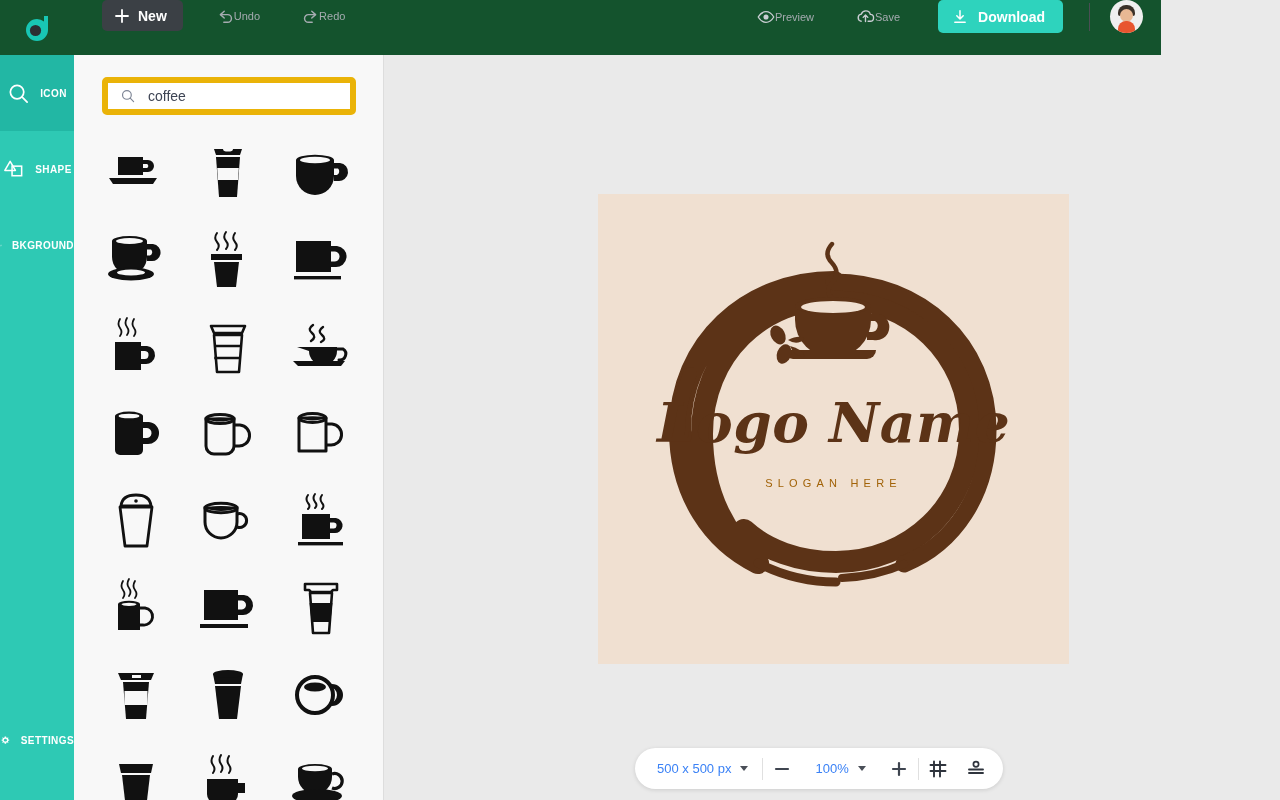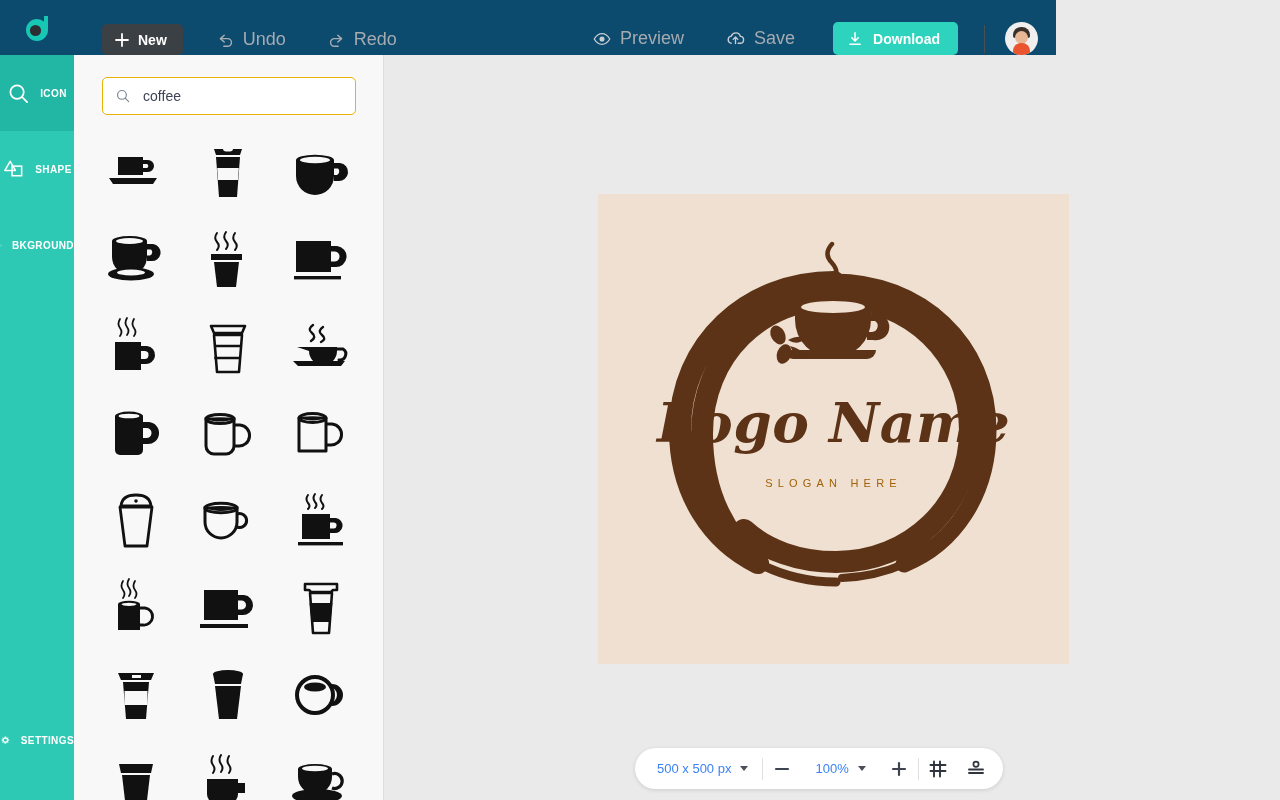--- a/index.html
+++ b/index.html
@@ -5,33 +5,33 @@
   * { box-sizing: border-box; margin: 0; padding: 0; }
   html, body {
     width: 1280px; height: 800px;
     font-family: "Liberation Sans", sans-serif;
     overflow: hidden; background: #eaeaea;
   }
   #app { position: relative; width: 1280px; height: 800px; }
 
   
   .header {
-    position: absolute; top: 0; left: 0; width: 1056px; height: 55px;
-    background: #0c4a6e; display: flex; align-items: flex-end;
+    position: absolute; top: 0; left: 0; width: 1161px; height: 55px;
+    background: #14532d; display: flex; align-items: flex-start;
   }
   .logo-mark { width: 74px; height: 55px; display: flex; align-items: center; justify-content: center; }
   .btn-new {
     display: flex; align-items: center; gap: 9px;
     background: #3b4045; color: #fff; border-radius: 5px;
     height: 31px; padding: 0 16px 0 13px; font-size: 14px; font-weight: bold;
     margin-left: 28px; cursor: pointer;
   }
   .tool-btn {
-    display: flex; align-items: center; gap: 9px;
-    color: #a5abb0; font-size: 18px; height: 31px; padding: 0 8px;
+    display: flex; align-items: center; 
+    color: #a5abb0; font-size: 11px; height: 31px; padding: 0 8px;
     margin-left: 26px; cursor: pointer; background: none; border: none;
     font-family: inherit;
   }
   .hdr-right { margin-left: auto; display: flex; align-items: center; padding-right: 18px; }
   .btn-download {
     display: flex; align-items: center; gap: 10px;
     background: #2ed3bd; color: #fff; border-radius: 5px;
     height: 33px; padding: 0 18px 0 14px; font-size: 14px; font-weight: bold;
     margin-left: 30px; cursor: pointer;
   }
@@ -62,21 +62,21 @@
   .side-settings { position: absolute; bottom: 22px; left: 0; width: 74px; }
 
   
   .panel {
     position: absolute; top: 55px; left: 74px; width: 310px; height: 745px;
     background: #f8f8f8; border-right: 1px solid #dddddd; overflow: hidden;
   }
   .search-wrap { padding: 22px 27px 0 28px; }
   .search-box {
     display: flex; align-items: center; gap: 13px;
-    height: 38px; background: #fff; border: 1px solid #eab308;
+    height: 38px; background: #fff; border: 6px solid #eab308;
     border-radius: 5px; padding: 0 13px;
   }
   .search-input {
     border: none; outline: none; background: transparent;
     font-family: inherit; font-size: 14px; color: #3d4454; width: 100%;
   }
   .icon-grid {
     display: grid; grid-template-columns: repeat(3, 1fr);
     padding: 14px 16px 0 16px; row-gap: 0;
   }

